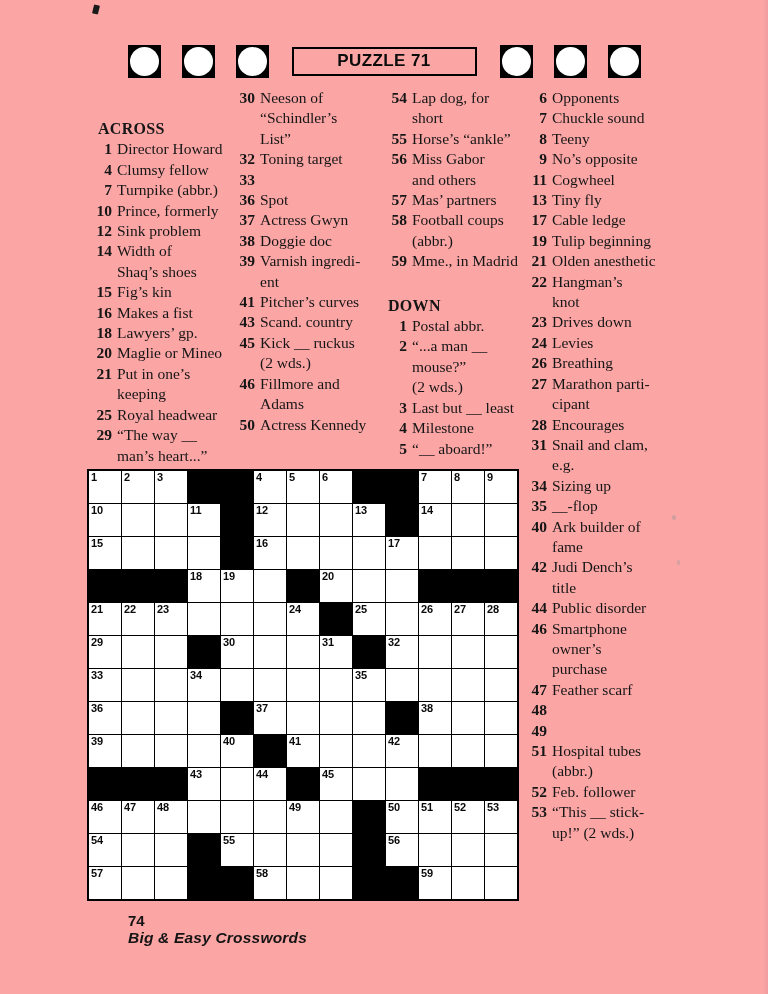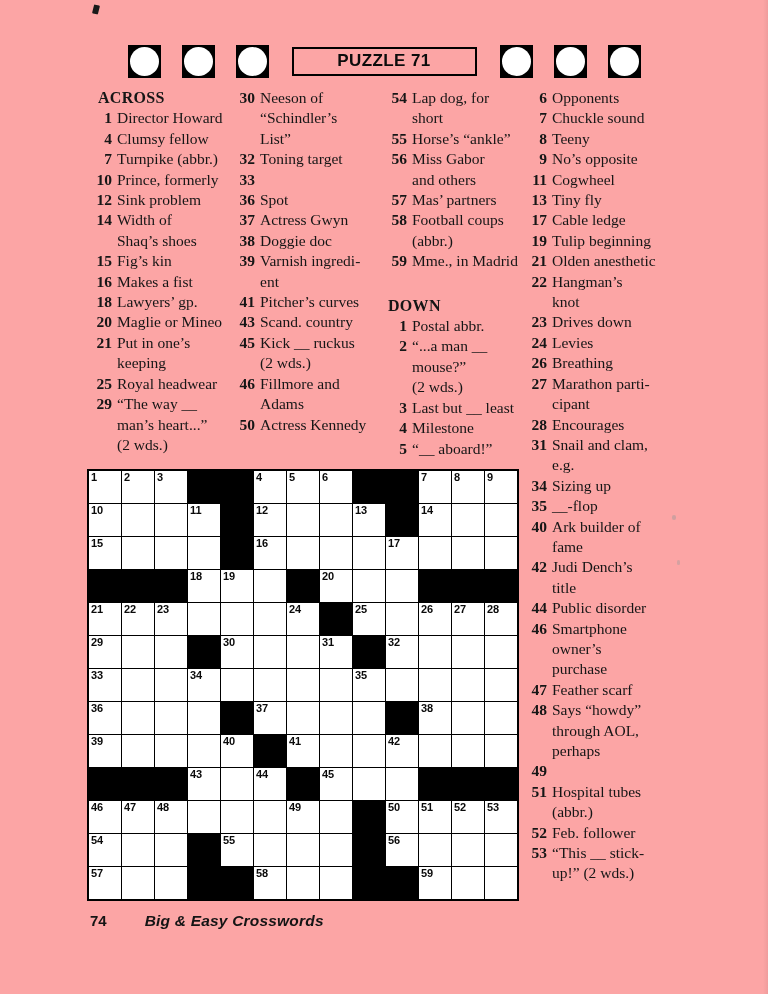--- a/index.html
+++ b/index.html
@@ -10,21 +10,21 @@
   .header{position:absolute;top:45px;left:0;width:100%;display:flex;
           justify-content:center;align-items:center;gap:21px;}
   .orn{width:33px;height:33px;background:#000;display:flex;align-items:center;justify-content:center;flex:none;}
   .orn i{display:block;width:29px;height:29px;background:#fff;border-radius:50%;}
   .title-box{border:2.5px solid #000;width:181px;padding:2px 0 3px 0;text-align:center;margin:0 2px;
              font-family:"Liberation Sans","DejaVu Sans",sans-serif;font-weight:bold;
              font-size:17px;letter-spacing:.4px;color:#0c0c0c;}
 
   
   .clue-col{position:absolute;top:88px;width:160px;}
-  .col0{left:96px;}  .col0 .cnum{width:16px;}
+  .col0{left:96px;margin-top:31px;}  .col0 .cnum{width:16px;}
   .col1{left:234px;} .col1 .cnum{width:21px;}
   .col2{left:386px;} .col2 .cnum{width:21px;}
   .col3{left:523px;} .col3 .cnum{width:24px;}
   .clue{display:flex;align-items:flex-start;}
   .cnum{flex:none;text-align:right;font-weight:bold;font-size:15.5px;line-height:20.4px;}
   .ctext{margin-left:5px;font-size:15.5px;line-height:20.4px;white-space:pre;}
   .clue-header{font-weight:bold;font-size:16px;line-height:20.4px;letter-spacing:.3px;padding-left:2px;}
   .clue-spacer{height:24px;}
 
   
@@ -32,21 +32,21 @@
         grid-template-columns:repeat(13,32px);grid-auto-rows:32px;gap:1px;
         background:#000;border:2.5px solid #000;}
   .cell{background:#fff;position:relative;}
   .cell.black{background:#000;}
   .cell .num{position:absolute;top:0px;left:2px;
              font-family:"Liberation Sans","DejaVu Sans",sans-serif;
              font-size:11px;font-weight:600;line-height:13px;color:#0a0a0a;}
 
   
   .footer{position:absolute;top:912px;left:90px;display:flex;align-items:baseline;
-          font-family:"Liberation Sans","DejaVu Sans",sans-serif;color:#141414;}
+          font-family:"Liberation Sans","DejaVu Sans",sans-serif;color:#141414;flex-direction:column;}
   .pageno{font-weight:bold;font-size:15px;}
   .booktitle{margin-left:38px;font-weight:bold;font-style:italic;font-size:15.5px;letter-spacing:.2px;}
 
   
   .speck{position:absolute;left:93px;top:5px;width:6px;height:9px;background:#1a1a1a;
          transform:rotate(14deg);border-radius:1px;}
   .dot1{position:absolute;left:672px;top:515px;width:4px;height:5px;background:#9a9a9a;opacity:.45;border-radius:2px;}
   .dot2{position:absolute;left:677px;top:560px;width:3px;height:5px;background:#9a9a9a;opacity:.4;border-radius:2px;}
   .edge{position:absolute;right:0;top:0;width:5px;height:100%;
         background:linear-gradient(to right, rgba(0,0,0,0), rgba(0,0,0,.05));}
@@ -346,23 +346,20 @@
         <span class="ctext">Smartphone
 owner’s
 purchase</span>
       </div>
       <div class="clue">
         <span class="cnum">47</span>
         <span class="ctext">Feather scarf</span>
       </div>
       <div class="clue">
         <span class="cnum">48</span>
-        <span class="ctext">Says “howdy”
-through AOL,
-perhaps</span>
       </div>
       <div class="clue">
         <span class="cnum">49</span>
       </div>
       <div class="clue">
         <span class="cnum">51</span>
         <span class="ctext">Hospital tubes
 (abbr.)</span>
       </div>
       <div class="clue">

